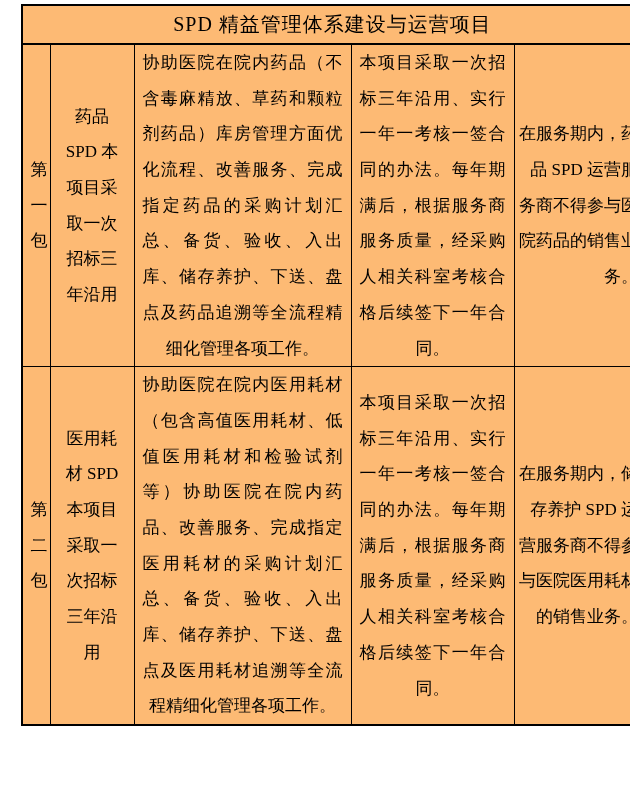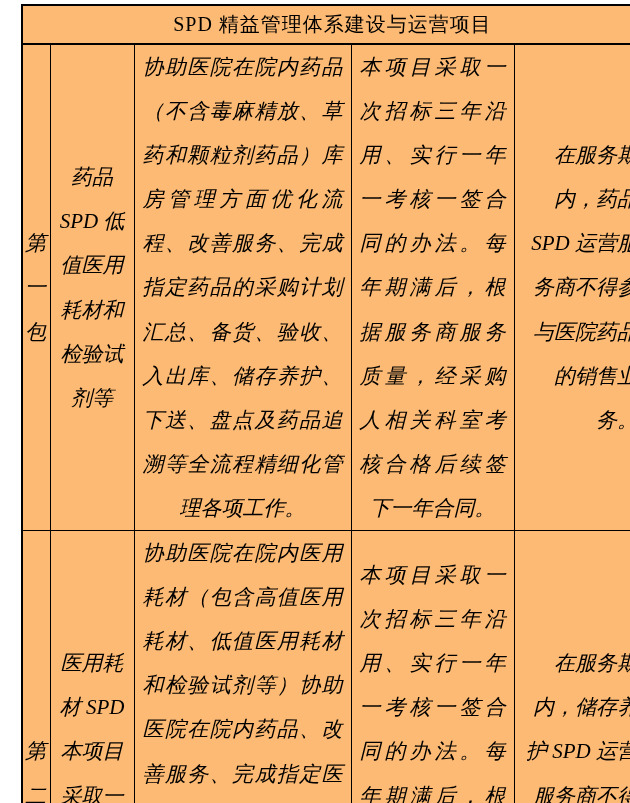--- a/index.html
+++ b/index.html
@@ -38,29 +38,28 @@
     padding: 0;
   }
   .header-row th {
     height: 71px;
     font-size: 17px;
     text-align: center;
     padding: 0 2px;
     line-height: 1.9;
   }
   .body-row td {
-    font-size: 21px;
+    font-size: 17px;
     line-height: 2.1;
     padding: 0 8px;
-    font-style: italic;
   }
   .row-1 { height: 321px; }
   .row-2 { height: 355px; }
   .cell-no {
-    text-align: left;
+    text-align: right;
     padding: 0 2px !important;
     line-height: 2.05;
     word-break: break-all;
   }
   .cell-name {
     text-align: center;
     padding: 0 9px !important;
   }
   .cell-scope, .cell-period {
     text-align: justify;
@@ -82,21 +81,21 @@
     <col style="width:217px">
     <col style="width:163px">
     <col style="width:129px">
   </colgroup>
   <tbody>
     <tr>
       <td class="title-cell" colspan="5">SPD 精益管理体系建设与运营项目</td>
     </tr>
     <tr class="body-row row-1">
       <td class="cell-no">第一包</td>
-      <td class="cell-name">药品 SPD 低值医用耗材和检验试剂等</td>
+      <td class="cell-name">药品 SPD 本项目采取一次招标三年沿用</td>
       <td class="cell-scope">协助医院在院内药品（不含毒麻精放、草药和颗粒剂药品）库房管理方面优化流程、改善服务、完成指定药品的采购计划汇总、备货、验收、入出库、储存养护、下送、盘点及药品追溯等全流程精细化管理各项工作。</td>
       <td class="cell-period">本项目采取一次招标三年沿用、实行一年一考核一签合同的办法。每年期满后，根据服务商服务质量，经采购人相关科室考核合格后续签下一年合同。</td>
       <td class="cell-remark">在服务期内，药品 SPD 运营服务商不得参与医院药品的销售业务。</td>
     </tr>
     <tr class="body-row row-2">
       <td class="cell-no">第二包</td>
       <td class="cell-name">医用耗材 SPD 本项目采取一次招标三年沿用</td>
       <td class="cell-scope">协助医院在院内医用耗材（包含高值医用耗材、低值医用耗材和检验试剂等）协助医院在院内药品、改善服务、完成指定医用耗材的采购计划汇总、备货、验收、入出库、储存养护、下送、盘点及医用耗材追溯等全流程精细化管理各项工作。</td>
       <td class="cell-period">本项目采取一次招标三年沿用、实行一年一考核一签合同的办法。每年期满后，根据服务商服务质量，经采购人相关科室考核合格后续签下一年合同。</td>
       <td class="cell-remark">在服务期内，储存养护 SPD 运营服务商不得参与医院医用耗材的销售业务。</td>

